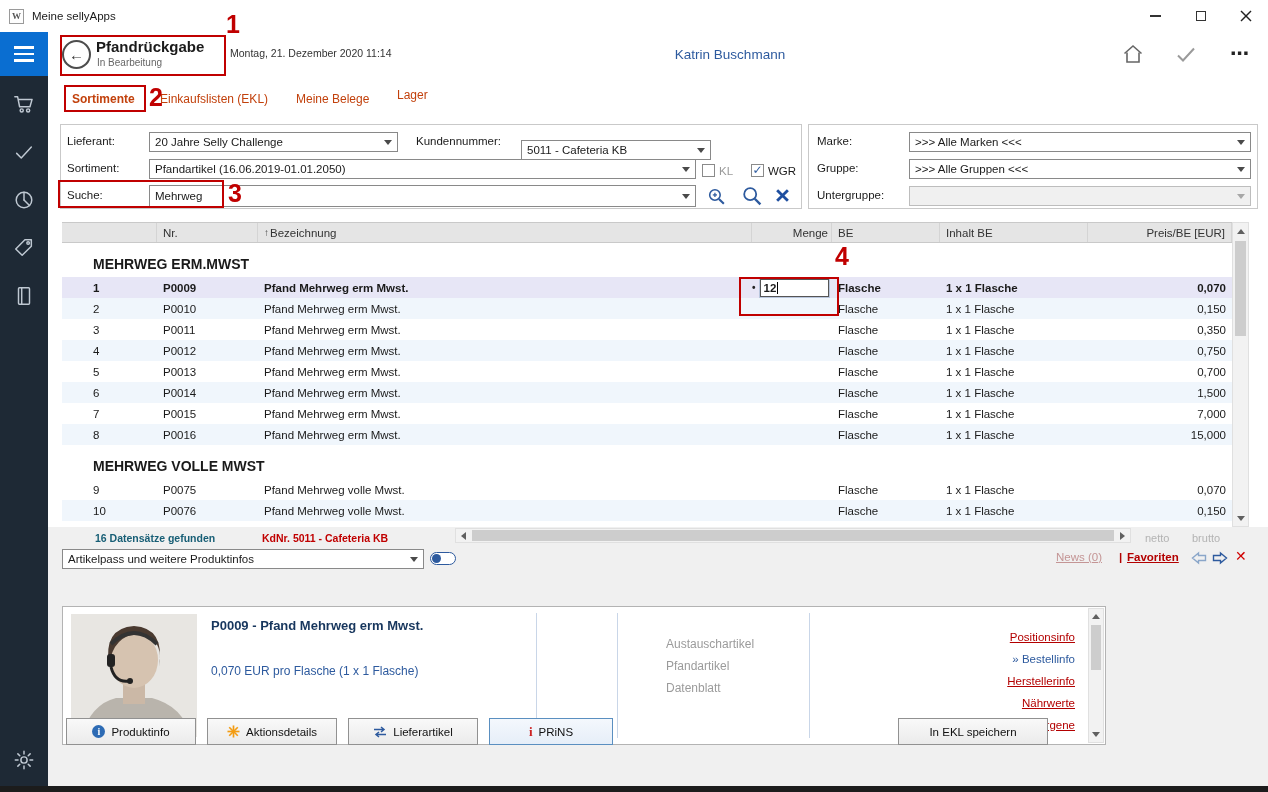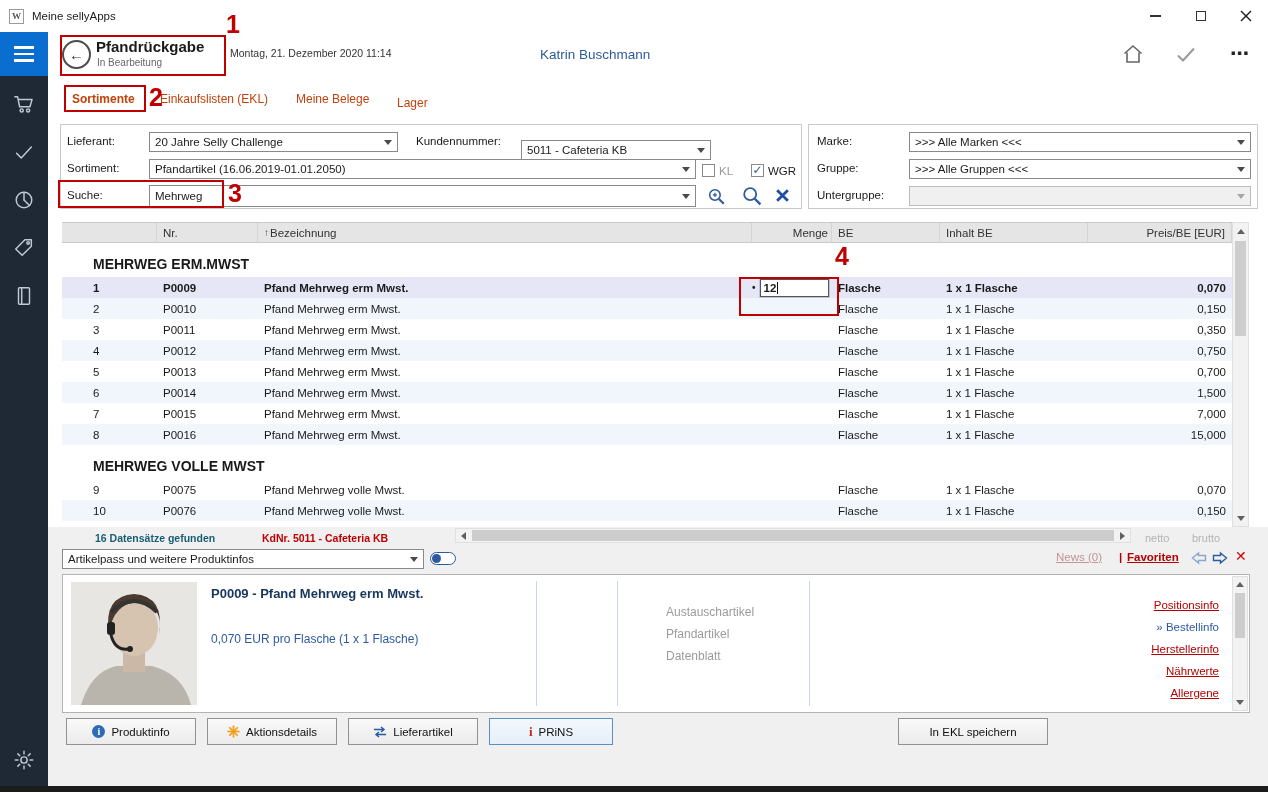--- a/index.html
+++ b/index.html
@@ -24,21 +24,21 @@
   .sidebar{left:0;top:32px;width:48px;height:760px;background:var(--sidebar-bg);display:flex;flex-direction:column;align-items:center;z-index:4}
   .burger{width:48px;height:44px;background:var(--hamburger-blue);display:flex;flex-direction:column;align-items:center;justify-content:center;gap:4px}
   .burger span{display:block;width:20px;height:2.5px;background:#fff}
   .side-item{width:48px;height:48px;display:flex;align-items:center;justify-content:center}
   .side-item svg{stroke:#bfc8d2;fill:none;stroke-width:1.6;stroke-linecap:round;stroke-linejoin:round}
   .side-gap{height:4px}.side-spacer{flex:1}
   
   .backbtn{width:29px;height:29px;border:2px solid #4d4d4d;border-radius:50%;display:flex;align-items:center;justify-content:center;font-size:15px;color:#333;background:#fff}
   .pagetitle{font-size:15px;font-weight:bold}
   .pagesub{font-size:10px;color:#666}
-  .username{font-size:13.5px;color:var(--accent-blue);text-align:left}
+  .username{font-size:13.5px;color:var(--accent-blue);text-align:center}
   .hicon svg{stroke:#666;fill:none;stroke-width:1.6}
   .ellip{font-size:19px;font-weight:bold;color:#222;letter-spacing:1px}
   
   .tab{font-size:12px;color:#c2410c;white-space:nowrap}
   .tab.active{font-weight:bold}
   
   .fbox{border:1px solid #c9c9c9;background:#fff}
   .select{display:flex;align-items:center;background:#fff;border:1px solid #898989;height:20px;padding:0 5px;font-size:11.5px}
   .select .val{flex:1;overflow:hidden;white-space:nowrap}
   .caret{width:0;height:0;border-left:4px solid transparent;border-right:4px solid transparent;border-top:5px solid #4a4a4a;margin-left:4px;flex:none}
@@ -193,21 +193,21 @@
   <div class="abs hicon" style="left:1174px;top:45px">
     <svg width="24" height="20" viewBox="0 0 24 20">
         <path d="M4 10.5l5 5L20 3.5" stroke="#9a9a9a" stroke-width="2" fill="none"></path>
       </svg>
   </div>
   <div class="abs ellip" style="left:1230px;top:42px"><span>⋯</span></div>
 
   <div class="abs tab active" style="left:72px;top:92px">Sortimente</div>
   <div class="abs tab" style="left:160px;top:92px">Einkaufslisten (EKL)</div>
   <div class="abs tab" style="left:296px;top:92px">Meine Belege</div>
-  <div class="abs tab" style="left:397px;top:96px">Lager</div>
+  <div class="abs tab" style="left:397px;top:88px">Lager</div>
 
   <div class="abs fbox" style="left:60px;top:124px;width:742px;height:85px">
     <span class="abs lbl" style="left:6px;top:10px">Lieferant:</span>
     <div class="abs select" style="left:88px;top:7px;width:249px">
       <span class="val">20 Jahre Selly Challenge</span>
       <span class="caret"></span>
     </div>
     <span class="abs lbl" style="left:355px;top:10px">Kundennummer:</span>
     <div class="abs select" style="left:460px;top:15px;width:190px">
       <span class="val">5011 - Cafeteria KB</span>
@@ -432,21 +432,21 @@
         <path d="M8 2L2 7l6 5V9.5h7v-5H8z" fill="none" stroke="#8aa6c9" stroke-width="1.4"></path>
       </svg>
   </span>
   <span class="abs" style="left:1211px;top:551px;z-index:2">
     <svg width="18" height="14" viewBox="0 0 17 14">
         <path d="M9 2l6 5-6 5V9.5H2v-5h7z" fill="none" stroke="#2d5a9e" stroke-width="1.4"></path>
       </svg>
   </span>
   <div class="abs redx" style="left:1235px;top:548px;z-index:2"><span>✕</span></div>
 
-  <div class="abs panel" style="left:62px;top:574px;width:1188px;height:139px;z-index:1">
+  <div class="abs panel" style="left:62px;top:606px;width:1044px;height:139px;z-index:1">
     <div class="abs" style="left:8px;top:7px;width:126px;height:123px;overflow:hidden">
       <svg width="126" height="123" viewBox="0 0 126 123">
         <rect width="126" height="123" fill="#e8e6e2"></rect>
         <path d="M10 123 Q20 90 45 84 L81 84 Q112 92 120 123 Z" fill="#b9b4ac"></path>
         <rect x="52" y="66" width="22" height="24" fill="#cbb8a6"></rect>
         <ellipse cx="63" cy="46" rx="24" ry="28" fill="#d6c3b0"></ellipse>
         <path d="M38 52 Q32 14 63 12 Q94 14 88 52 Q92 30 78 24 Q60 16 48 28 Q40 36 38 52Z" fill="#4a3a30"></path>
         <path d="M40 30 Q63 8 86 30" stroke="#333" stroke-width="4" fill="none"></path>
         <rect x="36" y="40" width="8" height="13" rx="3" fill="#222"></rect>
         <path d="M40 53 Q44 69 58 67" stroke="#222" stroke-width="3" fill="none"></path>

